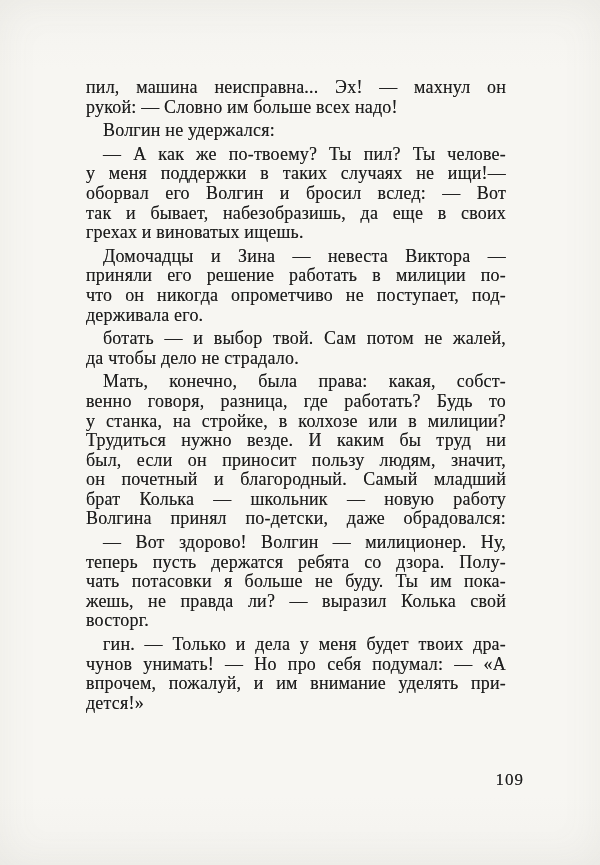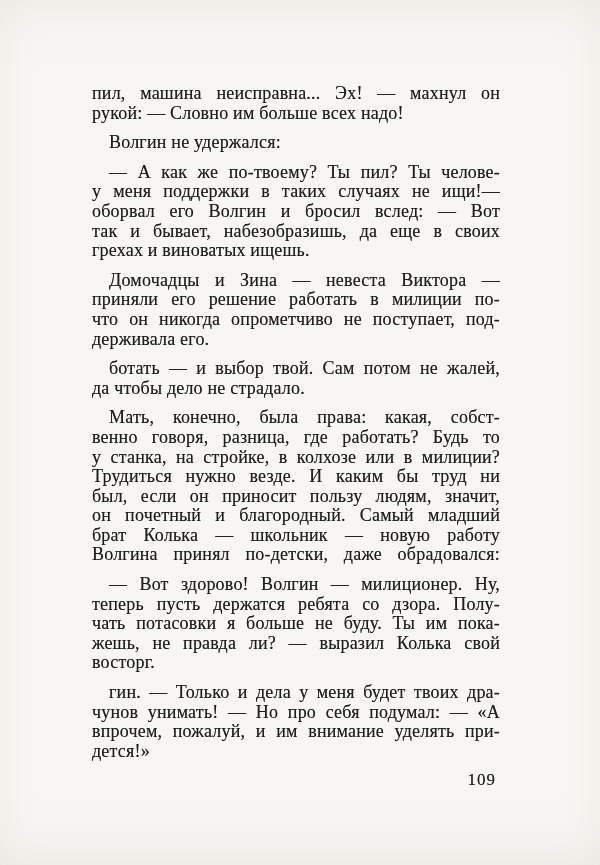--- a/index.html
+++ b/index.html
@@ -16,29 +16,29 @@
   .text-block {
     position: absolute;
     left: 82px;
     top: 74px;
     width: 428px;
     font-size: 18px;
     line-height: 19.6px;
     letter-spacing: 0.2px;
     text-shadow: 0 0 0.5px rgba(20,20,20,0.55);
   }
-  .para { margin: 10px; }
+  .para { margin: 4px; }
   .para.gap { margin-top: 3px; }
   .para.indent > .line:first-child { text-indent: 17px; }
   .line { text-align: justify; }
   .line.just { text-align-last: justify; }
   .pageno {
     position: absolute;
     top: 770px;
-    right: 104px;
+    right: 76px;
     font-size: 17px;
     letter-spacing: 1px;
     text-shadow: 0 0 0.5px rgba(20,20,20,0.55);
   }
 </style>
 </head>
 <body>
 
 <div class="page">
   <div class="text-block">

